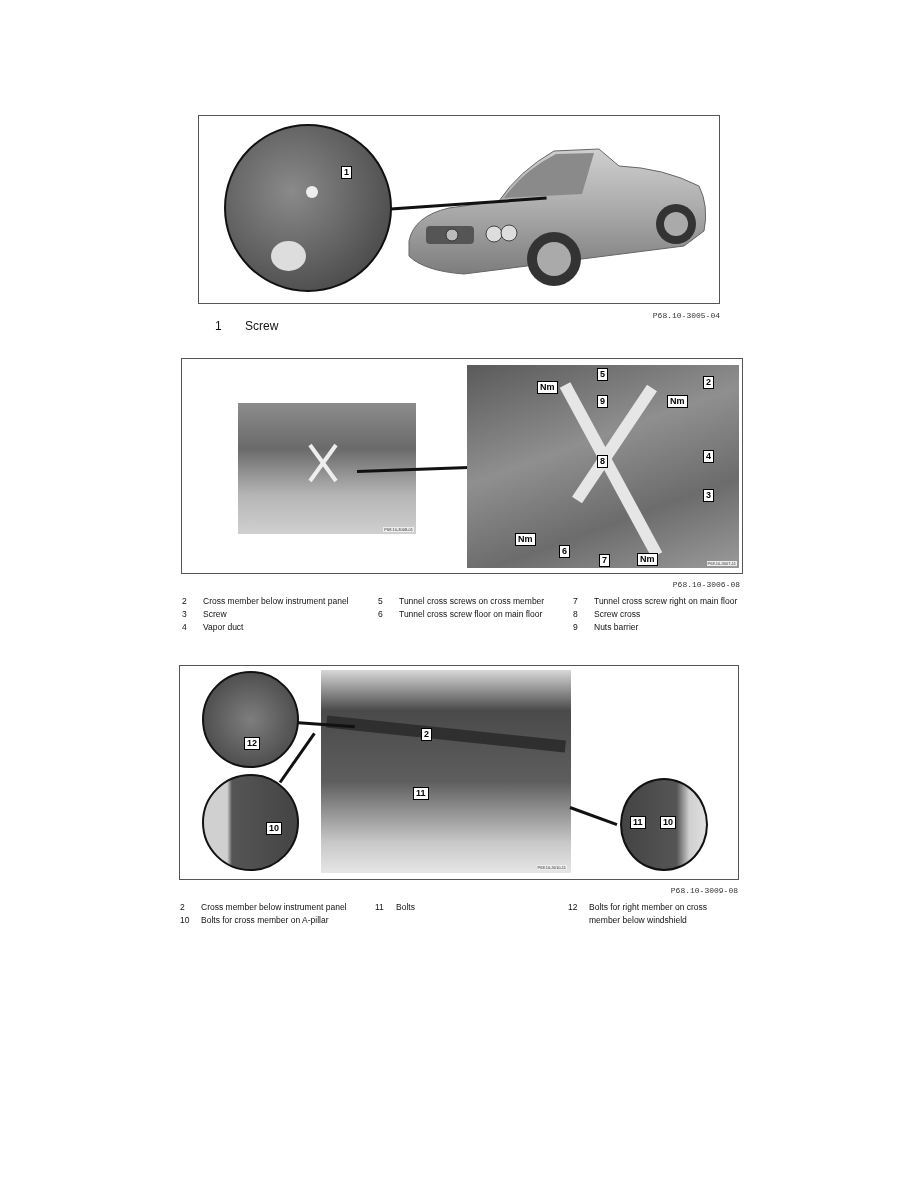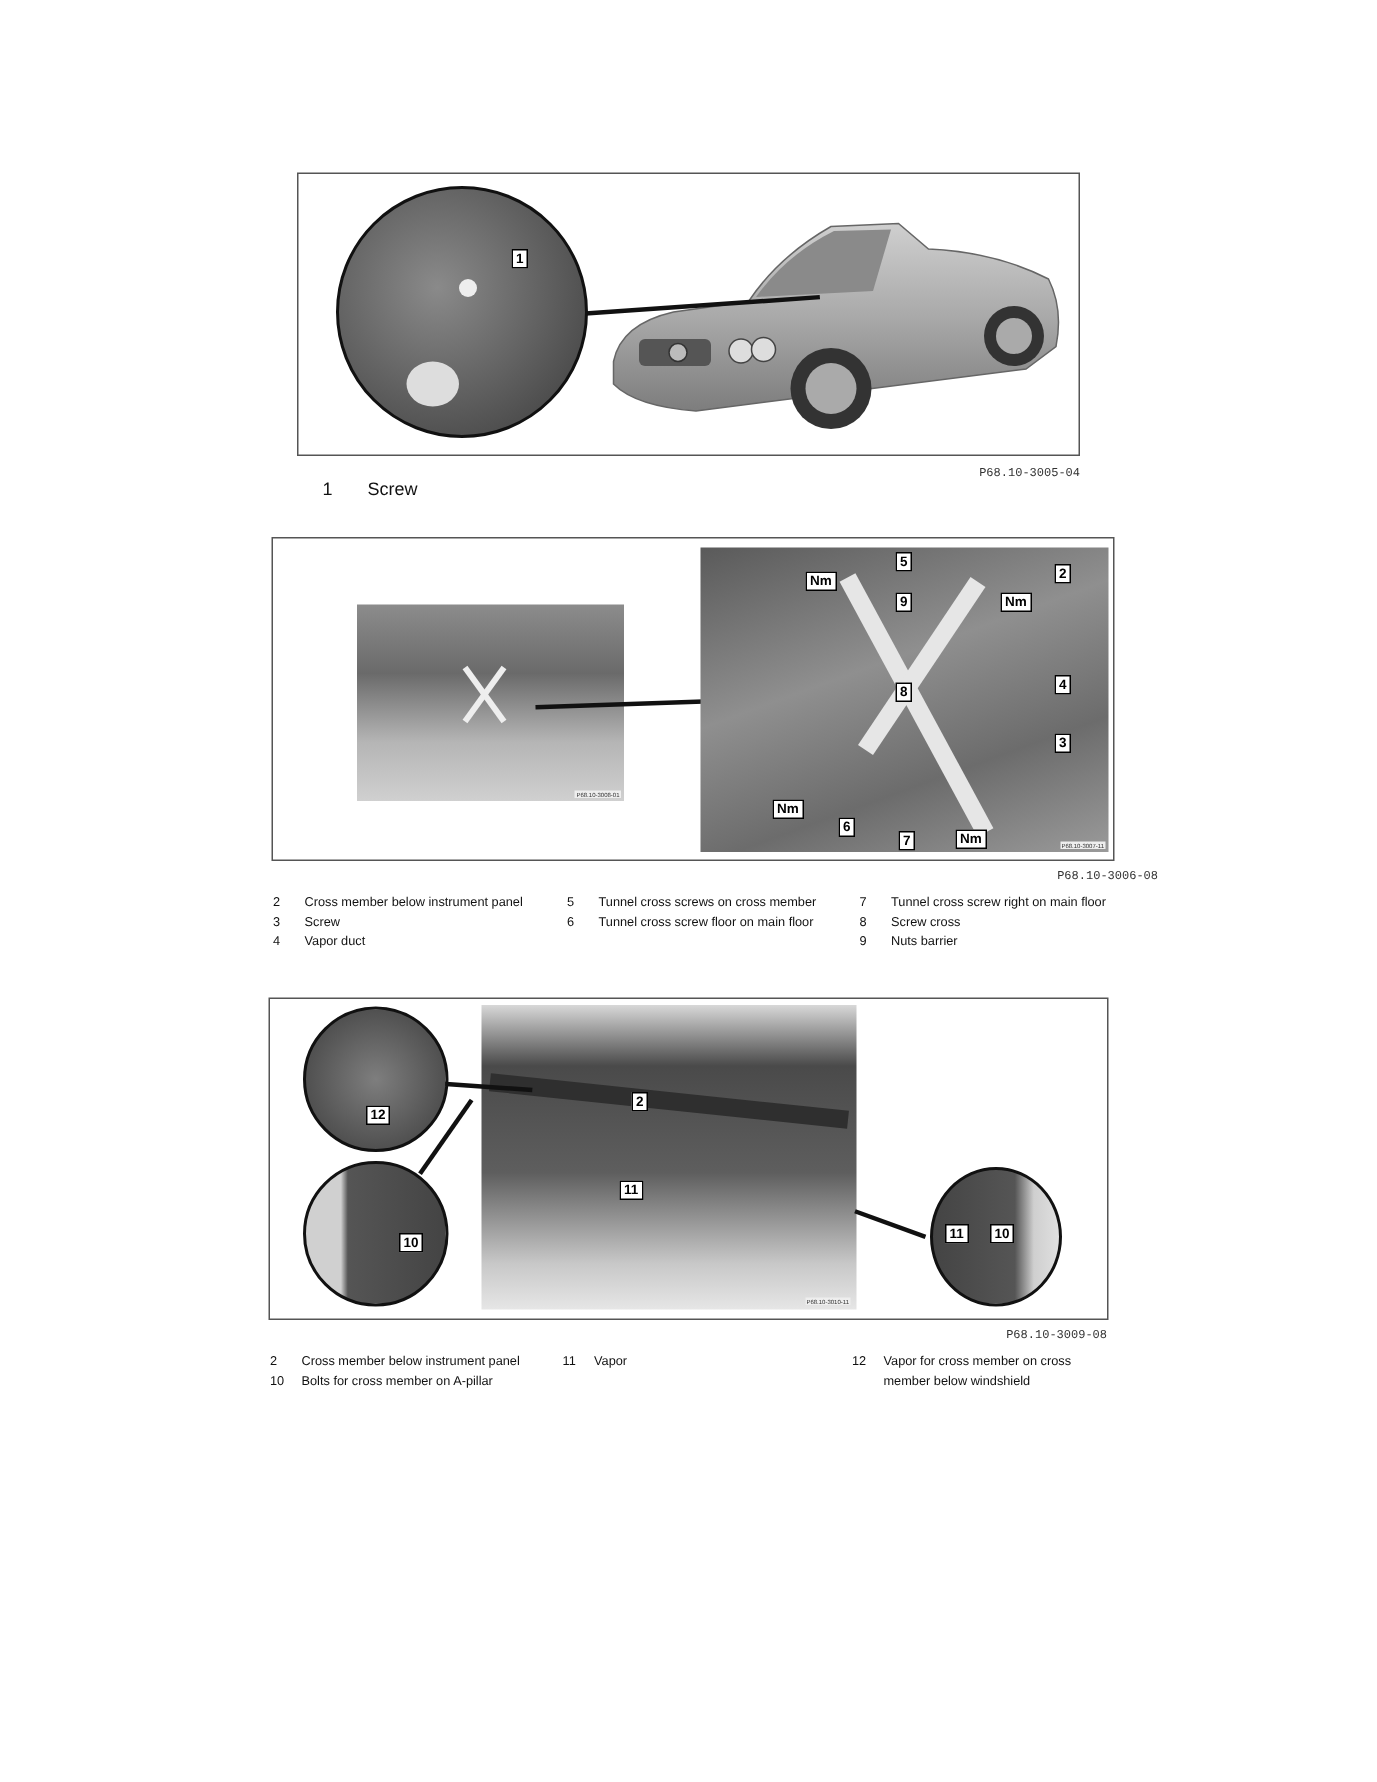--- a/index.html
+++ b/index.html
@@ -80,21 +80,21 @@
     <span class="callout" style="left:130px;top:90px;">8</span>
     <span class="callout" style="left:236px;top:85px;">4</span>
     <span class="callout" style="left:236px;top:124px;">3</span>
     <span class="callout" style="left:48px;top:168px;">Nm</span>
     <span class="callout" style="left:92px;top:180px;">6</span>
     <span class="callout" style="left:132px;top:189px;">7</span>
     <span class="callout" style="left:170px;top:188px;">Nm</span>
     <span class="tinyid" style="right:2px;bottom:2px;">P68.10-3007-11</span>
   </div>
 </div>
-<div class="figid" style="left:672px;top:580px;width:100px;">P68.10-3006-08</div>
+<div class="figid" style="left:640px;top:580px;width:100px;">P68.10-3006-08</div>
 <div class="legend" style="left:182px;top:595px;width:190px;">
   <div class="row">
       <span class="num">2</span>
       <span class="txt">Cross member below instrument panel</span>
     </div>
   <div class="row">
       <span class="num">3</span>
       <span class="txt">Screw</span>
     </div>
   <div class="row">
@@ -155,21 +155,21 @@
       <span class="txt">Cross member below instrument panel</span>
     </div>
   <div class="row">
       <span class="num">10</span>
       <span class="txt">Bolts for cross member on A-pillar</span>
     </div>
 </div>
 <div class="legend" style="left:375px;top:901px;width:150px;">
   <div class="row">
       <span class="num">11</span>
-      <span class="txt">Vapor</span>
+      <span class="txt">Bolts</span>
     </div>
 </div>
 <div class="legend" style="left:568px;top:901px;width:170px;">
   <div class="row">
       <span class="num">12</span>
-      <span class="txt" style="max-width:135px;">Vapor for cross member on cross member below windshield</span>
+      <span class="txt" style="max-width:135px;">Bolts for right member on cross member below windshield</span>
     </div>
 </div>
 
 </body></html>

